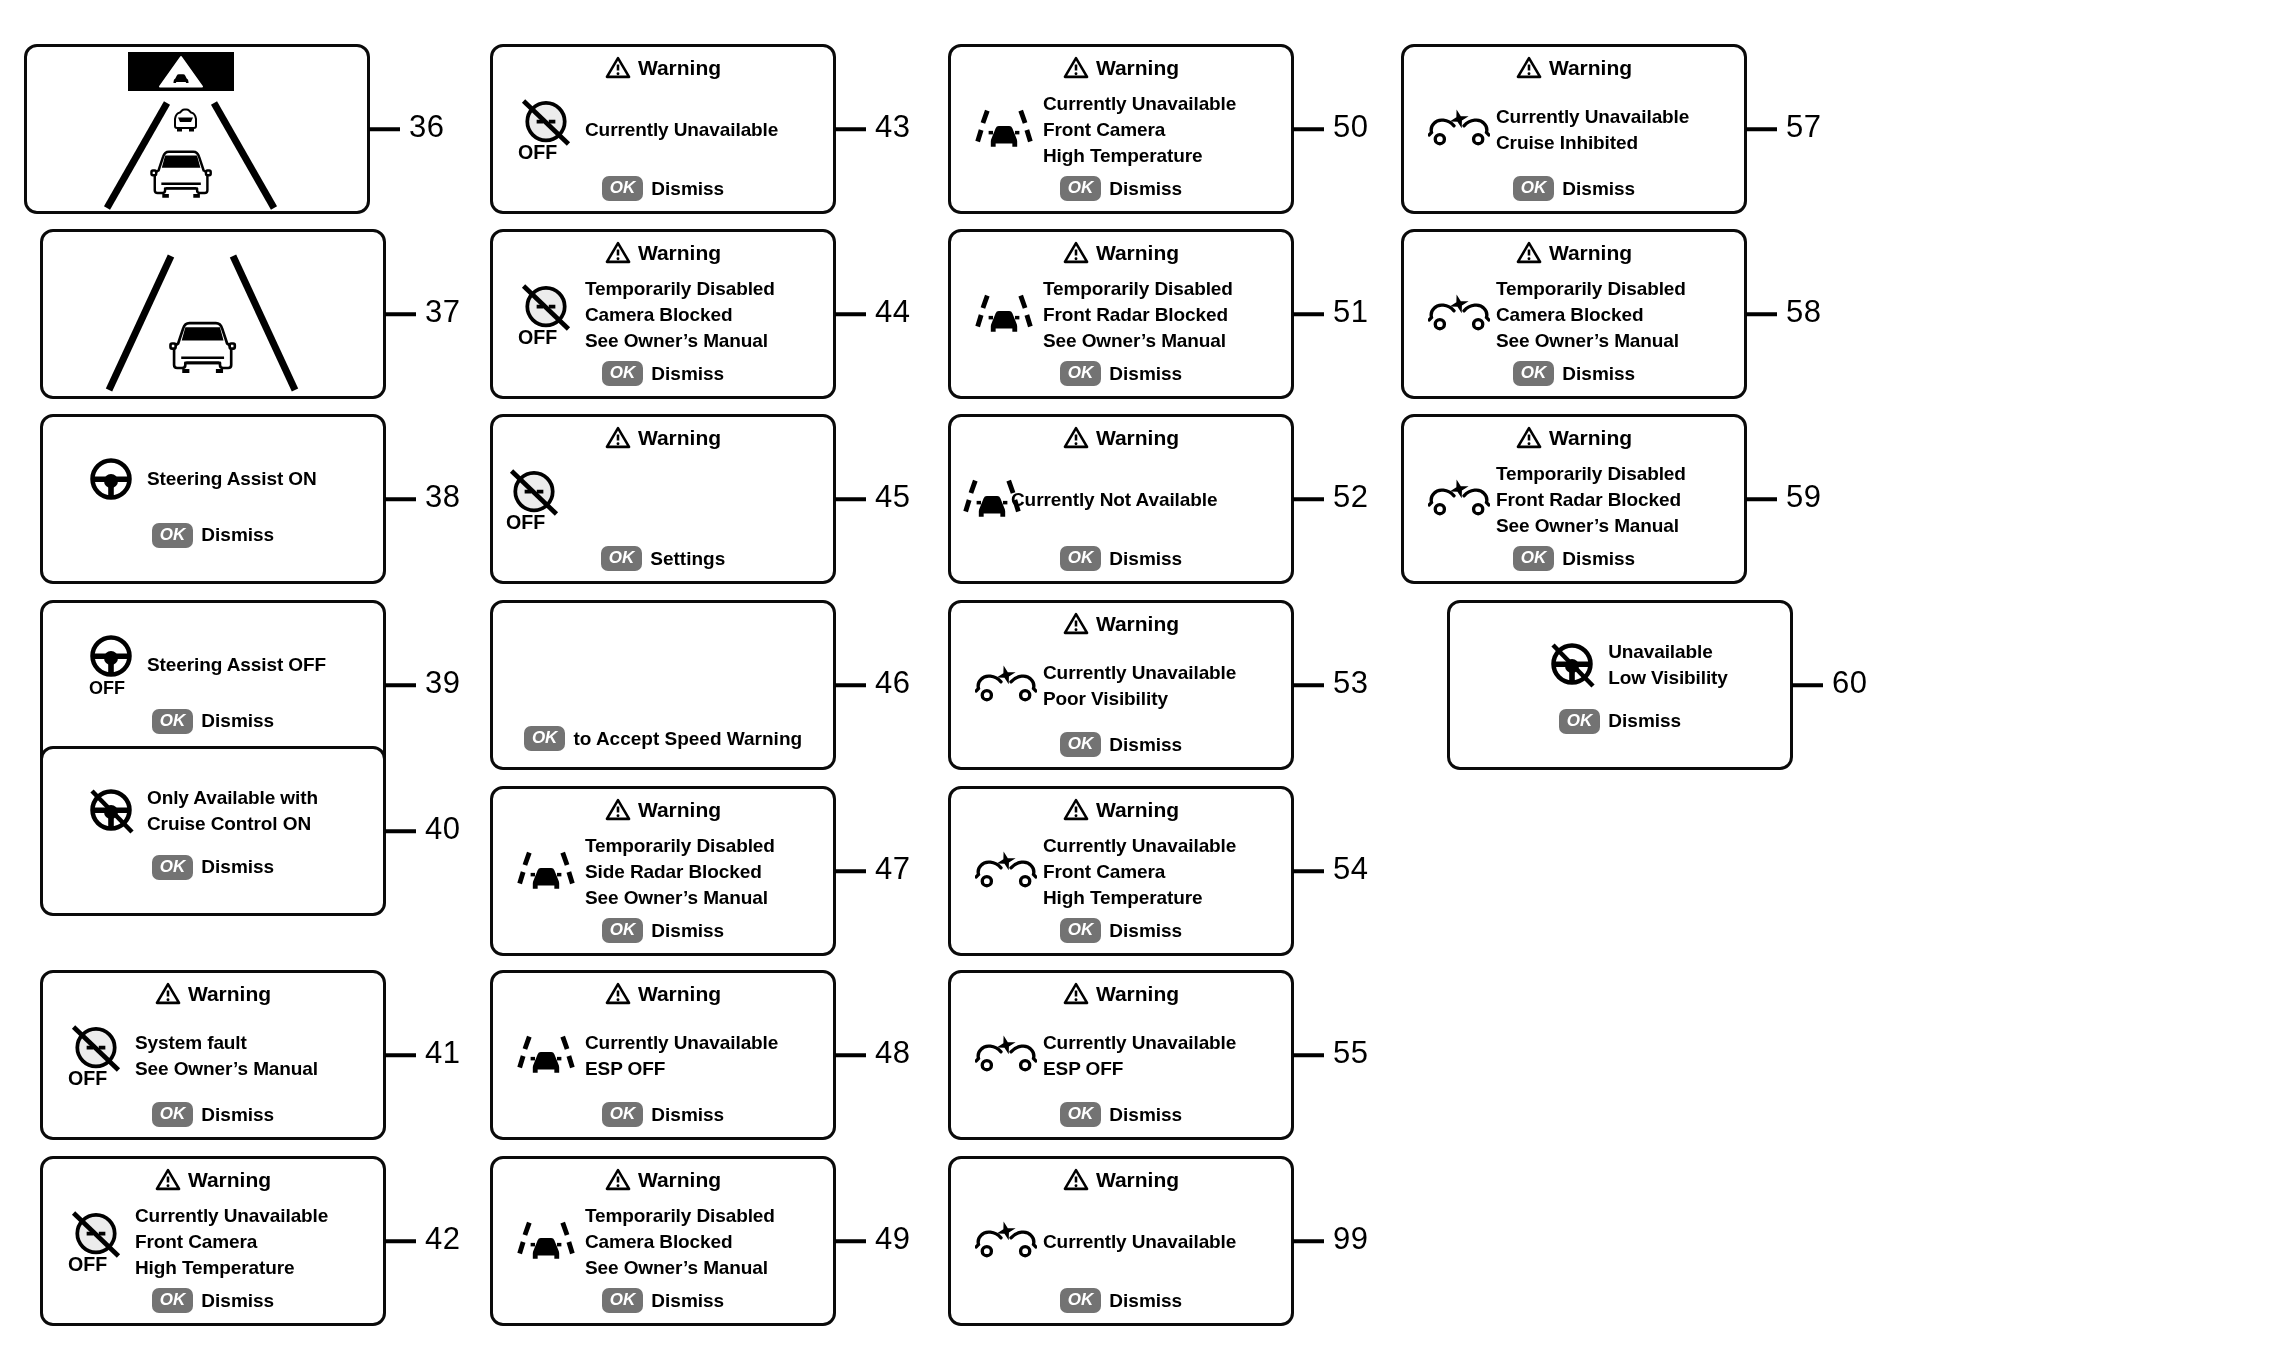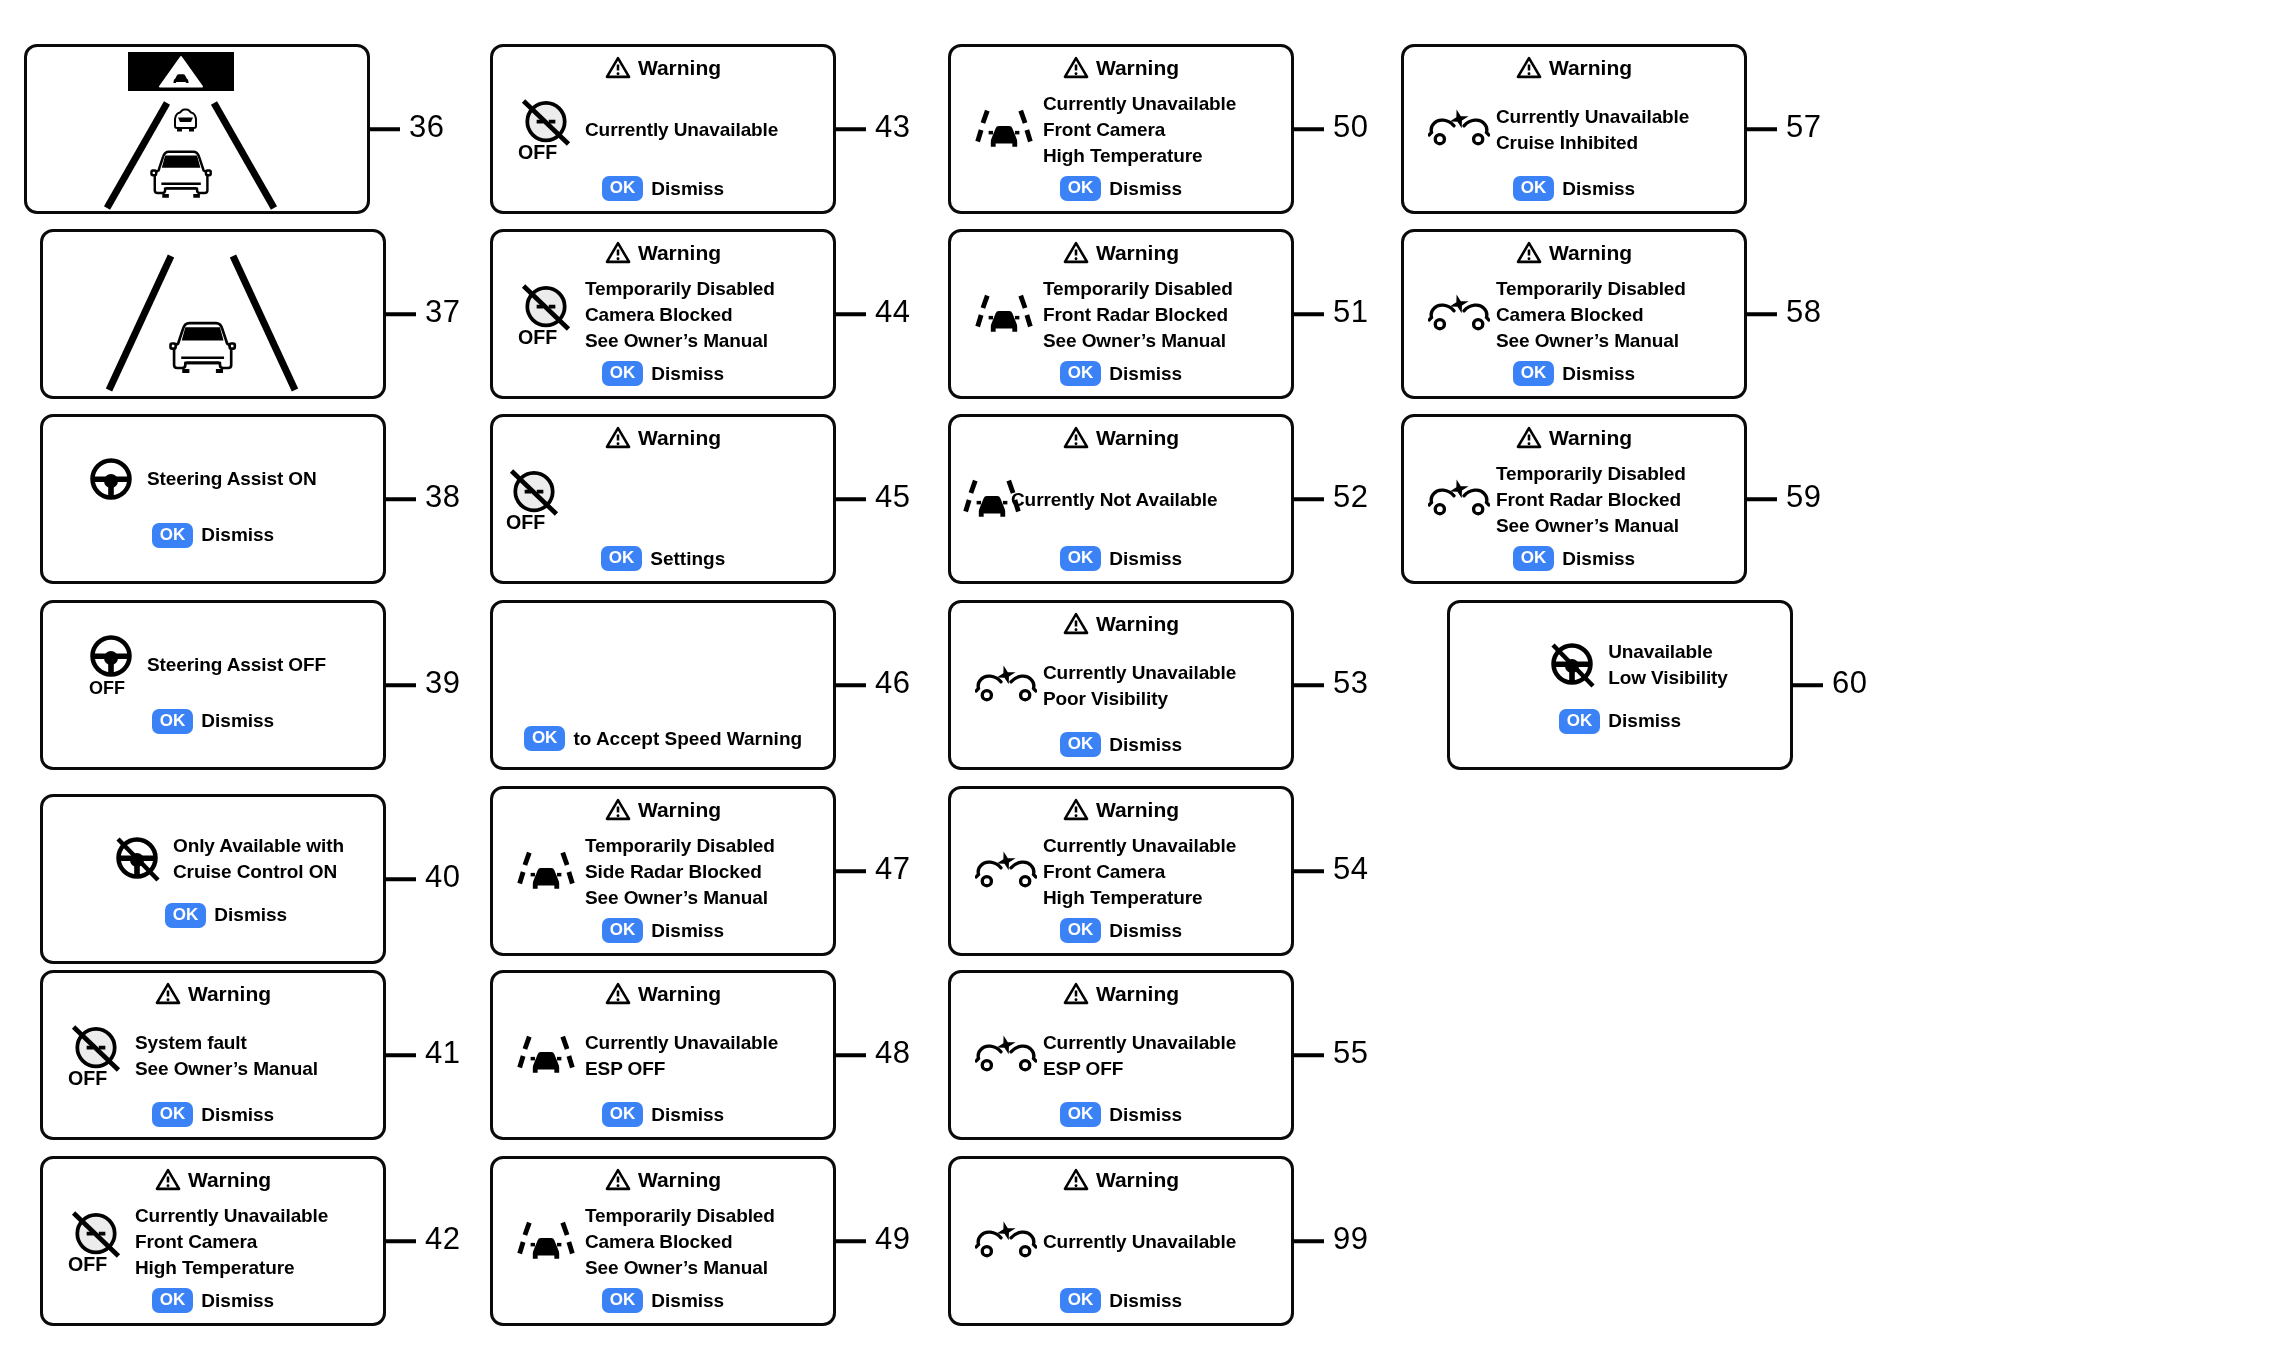--- a/index.html
+++ b/index.html
@@ -18,22 +18,22 @@
   .tight .lines { margin-left:60px; }
   .plain { justify-content:center; gap:16px; }
   .plain .mid { flex:0 0 auto; min-height:56px; }
   .plain .icon { left:46px; }
   .plain .lines { margin-left:104px; }
   .okrow { display:flex; justify-content:center; align-items:center; gap:8px;
            padding-bottom:10px; font-size:19px; font-weight:bold; }
   .plain .okrow { padding-bottom:0; }
   .okonly { justify-content:flex-end; }
   .okonly .okrow { padding-bottom:16px; }
-  .okkey { background:#3b82f6; color:#fff; border-radius:7px; padding:1px 8px 3px 8px;
-           font-size:17px; font-weight:bold; line-height:21px; }
+  .okkey { background:#737373; color:#fff; border-radius:7px; padding:1px 8px 3px 8px;
+           font-size:17px; font-weight:bold; line-height:21px;font-style:italic; }
   .roadbox { display:block; }
   .roadbox > svg.scene { position:absolute; left:0; top:0; }
   .banner { position:absolute; left:101px; top:5px; width:106px; height:39px;
             background:#000; display:flex; align-items:center; justify-content:center; }
   .lead { position:absolute; left:calc(100% + 2px); top:50%; width:31px; height:3.5px;
           background:#000; transform:translateY(-50%); }
   .num  { position:absolute; left:calc(100% + 42px); top:50%; transform:translateY(-55%);
           font-size:31px; font-weight:400; letter-spacing:0.5px; white-space:nowrap; }
   .speck { position:absolute; left:812px; top:1204px; width:5px; height:7px;
            background:#111; border-radius:50%; }
@@ -132,21 +132,21 @@
           <div>Steering Assist OFF</div>
         </div>
       </div>
       <div class="okrow">
         <span class="okkey">OK</span>
         <span>Dismiss</span>
       </div>
       <div class="lead"></div>
       <div class="num">39</div>
     </div>
-    <div class="wbox plain" style="left: 40px; top: 794px; padding-left: 26px;">
+    <div class="wbox plain" style="left: 40px; top: 746px;">
       <div class="mid">
         <span class="icon">
           <svg width="46" height="46" viewBox="0 0 46 46">
             <circle cx="22" cy="22" r="18.5" fill="none" stroke="#000" stroke-width="4.5"></circle>
             <circle cx="22" cy="24" r="7" fill="#000"></circle>
             <rect x="3.5" y="19.5" width="14" height="5.5" fill="#000"></rect>
             <rect x="26.5" y="19.5" width="14" height="5.5" fill="#000"></rect>
             <rect x="19.2" y="26" width="5.6" height="14" fill="#000"></rect>
             <line x1="3" y1="3" x2="43" y2="44" stroke="#000" stroke-width="4.5"></line>
           </svg>

